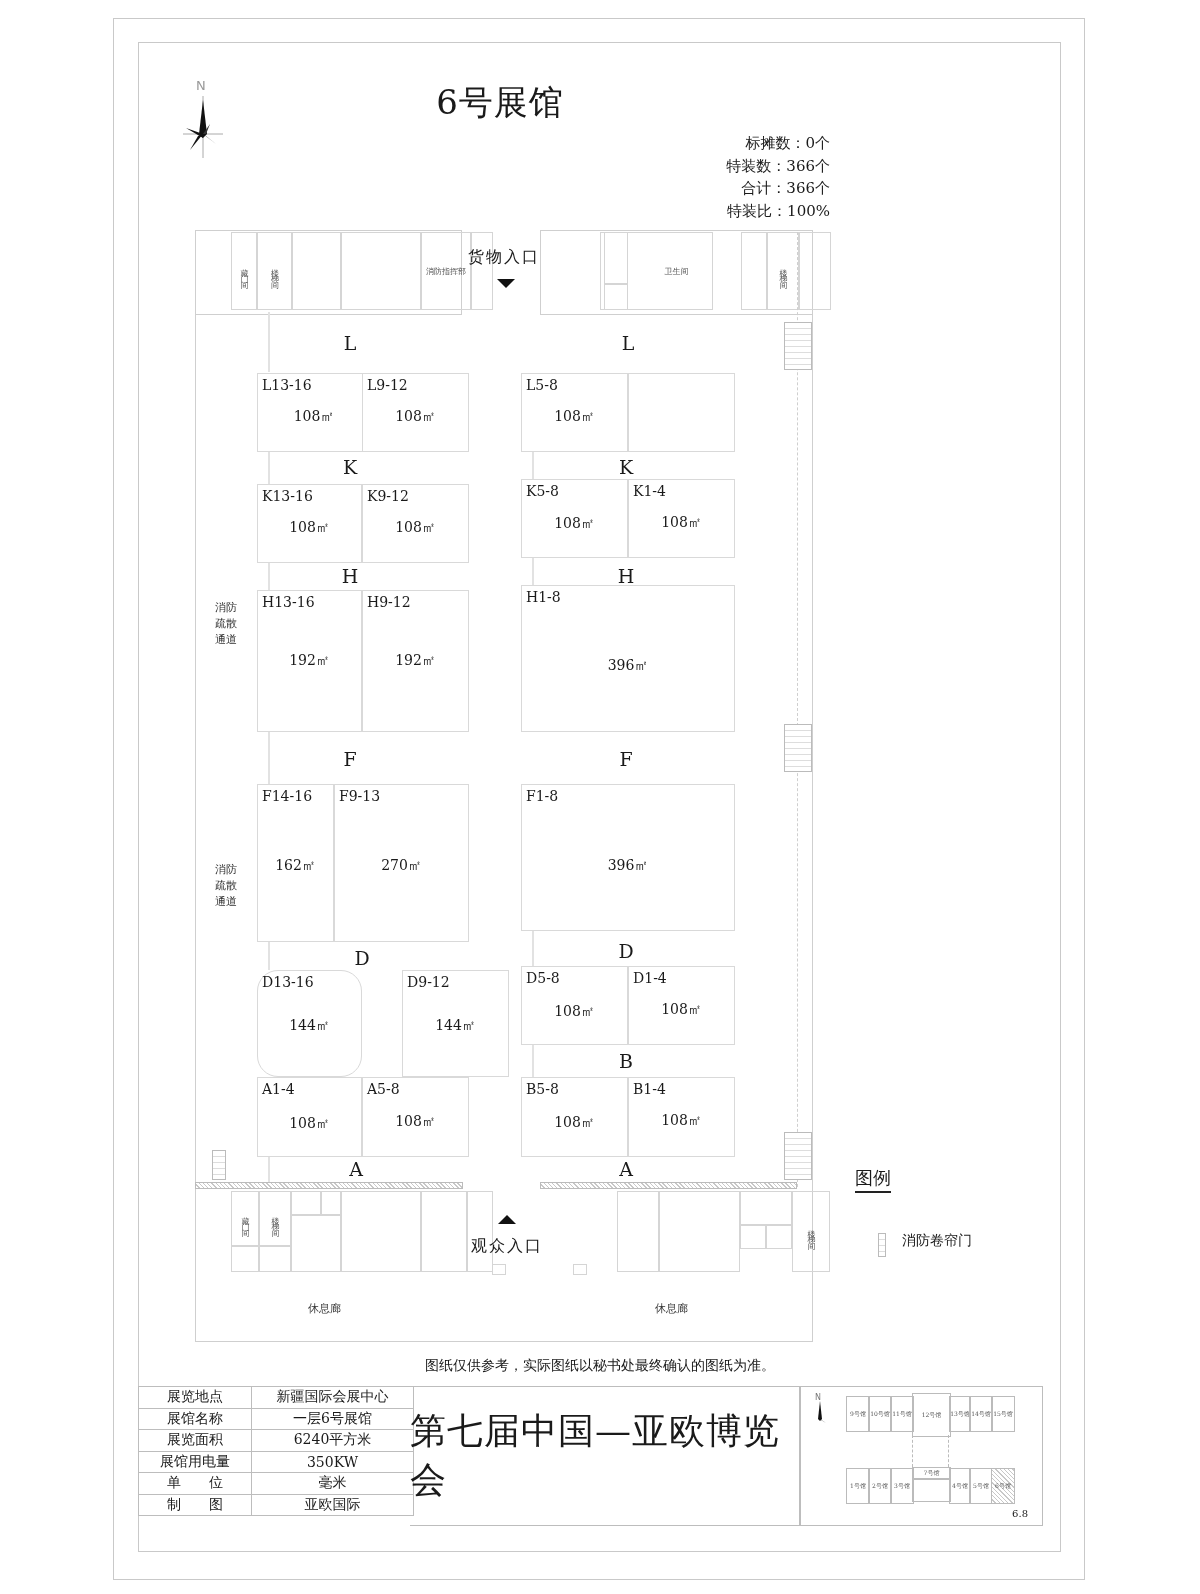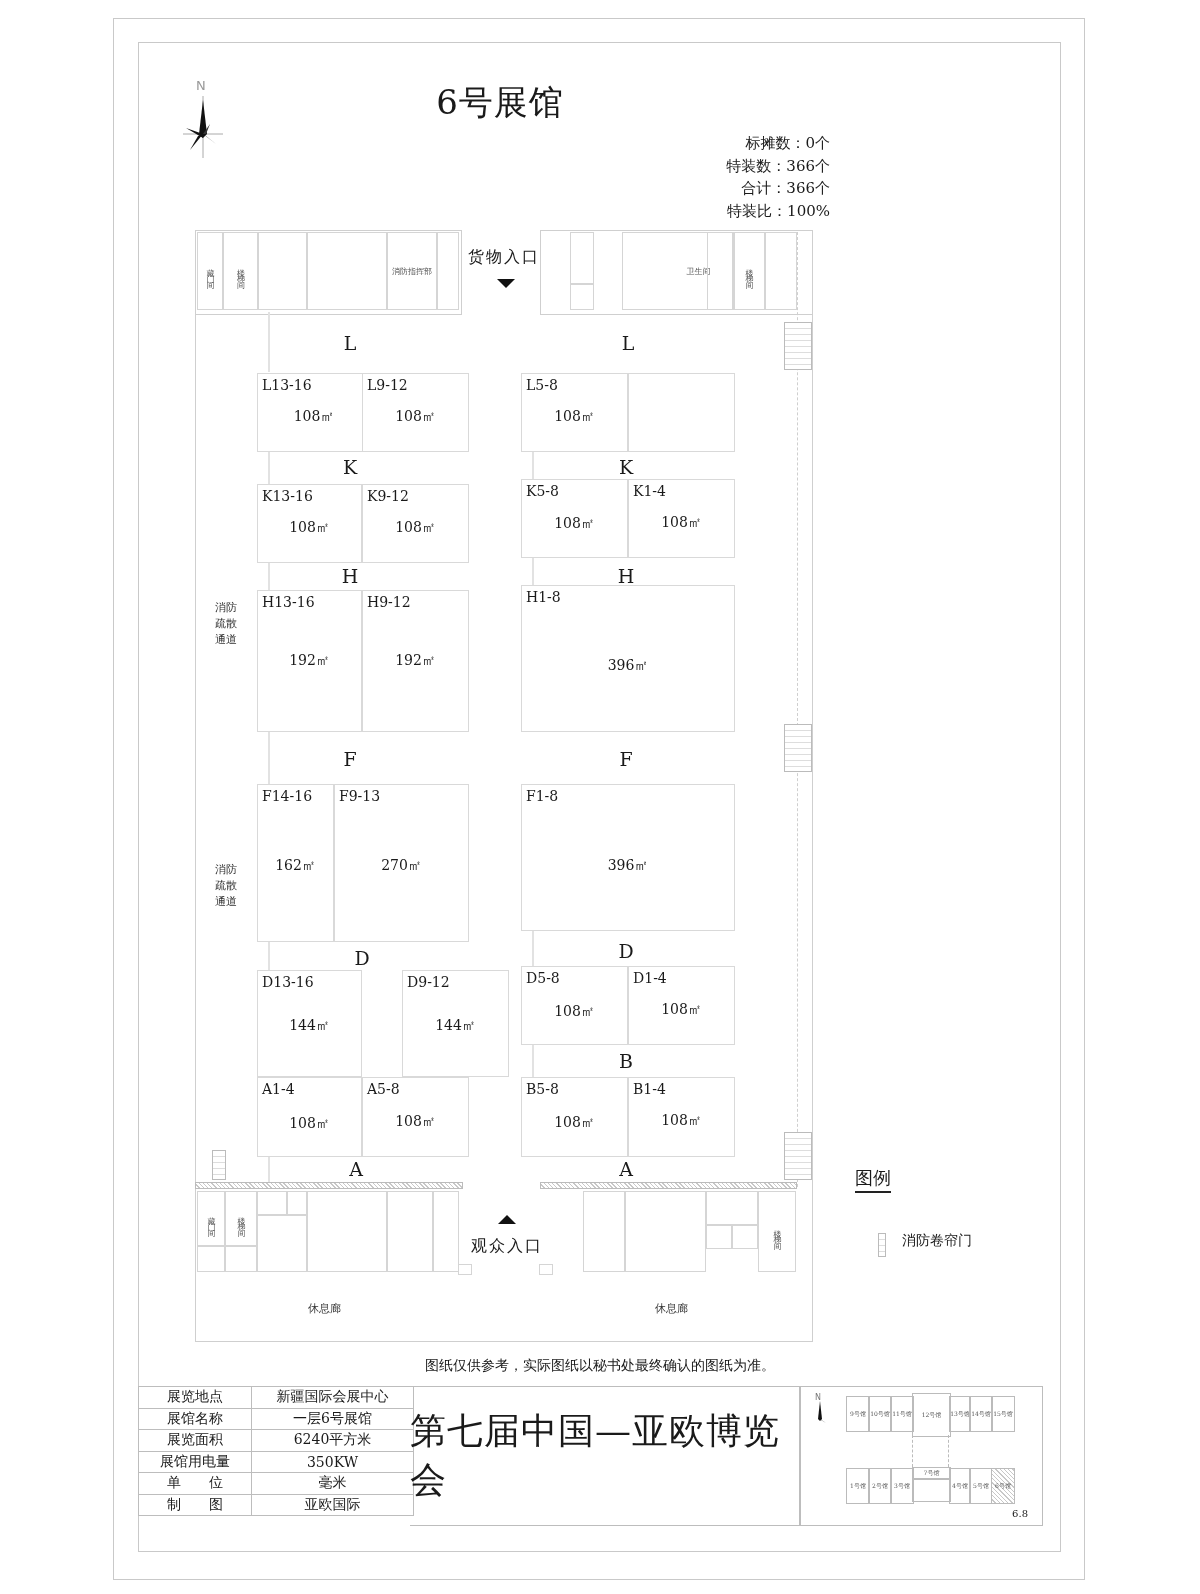--- a/index.html
+++ b/index.html
@@ -6,21 +6,21 @@
   body { width:1200px; height:1594px; position:relative; overflow:hidden;
          font-family:"DejaVu Serif","Liberation Serif",serif; color:#1a1a1a; }
   .abs { position:absolute; box-sizing:border-box; }
   .frame-outer { left:113px; top:18px; width:972px; height:1562px; border:1.5px solid #c9c9c9; }
   .frame-inner { left:138px; top:42px; width:923px; height:1510px; border:1.5px solid #c9c9c9; }
   .title { left:420px; top:80px; width:160px; font-size:34px; text-align:center; letter-spacing:1px; }
   .stats { left:680px; top:132px; width:150px; font-size:15px; line-height:22.5px; text-align:right; }
   .compass { left:178px; top:78px; width:50px; height:82px; }
   .hall { left:195px; top:230px; width:618px; height:1112px; border:1.5px solid #cfcfcf; border-top:none; }
   .wall { border:1.5px solid #cfcfcf; background:#fff; }
-  .room { border:1.5px solid #d5d5d5; font-size:8px; color:#555; display:flex; align-items:center; justify-content:center; text-align:center; line-height:11px; }
+  .room { border:1.5px solid #d5d5d5; font-size:8px; color:#555; display:flex; align-items:center; justify-content:center; text-align:center; line-height:11px;margin-left:34px; }
   .vtext { writing-mode:vertical-rl; letter-spacing:6px; }
   .entrance { font-size:16px; letter-spacing:2px; }
   .tri-down { width:0; height:0; border-left:9px solid transparent; border-right:9px solid transparent; border-top:9px solid #111; }
   .tri-up { width:0; height:0; border-left:9px solid transparent; border-right:9px solid transparent; border-bottom:9px solid #111; }
   .aisle { font-size:19px; width:30px; text-align:center; }
   .booth { border:1.5px solid #d9d9d9; background:#fff; }
   .booth .bid { position:absolute; left:4px; top:3px; font-size:14px; }
   .booth .area { position:absolute; left:0; right:0; text-align:center; font-size:14px; }
   .dim { position:absolute; background:#e2e2e2; }
   .side-note { font-size:11px; color:#333; line-height:16px; width:20px; text-align:center; }
@@ -81,21 +81,21 @@
     <span style="width:40px;">消防指挥部</span>
   </div>
 <div class="abs room" style="left:437px;top:232px;width:22px;height:78px;"></div>
 
 <div class="abs entrance" style="left:468px;top:247px;">货物入口</div>
 <div class="abs tri-down" style="left:497px;top:279px;"></div>
 
 <div class="abs wall" style="left:540px;top:230px;width:273px;height:85px;"></div>
 <div class="abs room" style="left:570px;top:232px;width:24px;height:52px;"></div>
 <div class="abs room" style="left:570px;top:284px;width:24px;height:26px;"></div>
-<div class="abs room" style="left:622px;top:232px;width:113px;height:78px;padding-left:40px;">
+<div class="abs room" style="left:566px;top:232px;width:113px;height:78px;padding-left:40px;">
     <span>卫生间</span>
   </div>
 <div class="abs room" style="left:707px;top:232px;width:26px;height:78px;"></div>
 <div class="abs room" style="left:733px;top:232px;width:32px;height:78px;">
     <span class="vtext">楼梯间</span>
   </div>
 <div class="abs room" style="left:765px;top:232px;width:32px;height:78px;"></div>
 
 <div class="abs" style="left:797px;top:232px;width:0;height:955px;border-left:1.5px dashed #cfcfcf;"></div>
 
@@ -174,21 +174,21 @@
 </div>
 <div class="abs booth" style="left:334px;top:784px;width:135px;height:158px;">
   <span class="bid">F9-13</span>
   <span class="area" style="top:72px;">270㎡</span>
 </div>
 <div class="abs booth" style="left:521px;top:784px;width:214px;height:147px;">
   <span class="bid">F1-8</span>
   <span class="area" style="top:72px;">396㎡</span>
 </div>
 
-<div class="abs booth" style="left:257px;top:970px;width:105px;height:107px;">
+<div class="abs booth" style="left:257px;top:970px;width:105px;height:107px;border-radius:21px;">
   <span class="bid">D13-16</span>
   <span class="area" style="top:46px;">144㎡</span>
 </div>
 <div class="abs booth" style="left:362px;top:970px;width:107px;height:107px;margin-left:40px;">
   <span class="bid">D9-12</span>
   <span class="area" style="top:46px;">144㎡</span>
 </div>
 <div class="abs booth" style="left:521px;top:966px;width:107px;height:79px;">
   <span class="bid">D5-8</span>
   <span class="area" style="top:36px;">108㎡</span>

